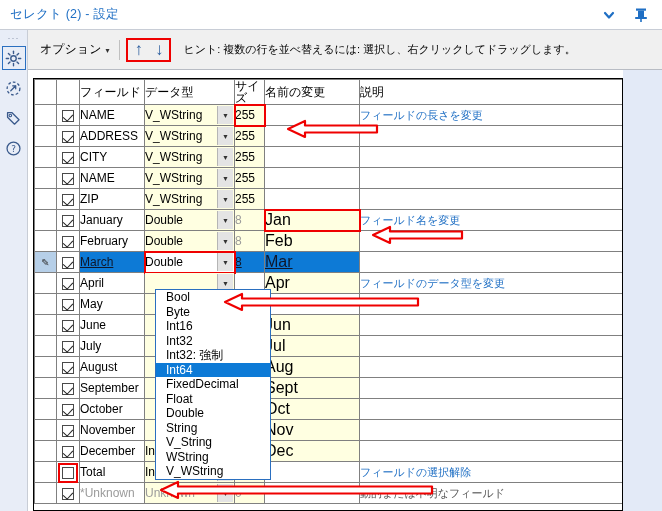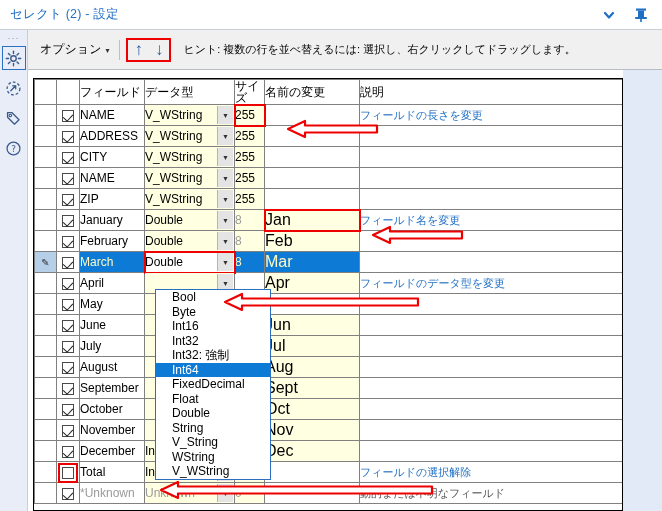--- a/index.html
+++ b/index.html
@@ -99,34 +99,34 @@
   td.renc.blank, td.sizec.blank { background:#fff; }
 
   .ddbtn {
     position:absolute; right:1px; top:1px; bottom:1px; width:16px;
     background:#e4e4e4; border-left:1px solid #b5b5b5;
     display:flex; align-items:center; justify-content:center;
     font-size:7px; color:#333; cursor:pointer;
   }
   .grey { color:#9b9b9b; }
 
-  tr.sel td.field, tr.sel td.sizec, tr.sel td.renc { background:#0d7ad6; color:#fef9c3; }
+  tr.sel td.field, tr.sel td.sizec, tr.sel td.renc { background:#0d7ad6; color:#0f172a;text-decoration:underline; }
   tr.sel td.typec { background:#fff; }
   tr.sel td.descc { background:#fff; }
 
   
   .redbox { outline:2.5px solid #ef0000; outline-offset:-1px; }
 
   
   #ddlist {
     position:absolute; left:155px; top:289px; width:116px;
     background:#fff; border:1px solid #2a6fc0; z-index:40;
     font-size:12px;
   }
-  #ddlist .opt { height:14.5px; line-height:14.5px; padding-left:16px; white-space:nowrap; cursor:pointer; }
+  #ddlist .opt { height:14.5px; line-height:14.5px; padding-left:10px; white-space:nowrap; cursor:pointer; }
   #ddlist .opt.on { background:#0d7ad6; color:#fff; }
 
   
   .arrow { position:absolute; z-index:50; }
   svg { display:block; }
 
   .scrollpad { position:absolute; left:623px; top:70px; width:39px; height:441px; background:#e3eaf7; }
 </style>
 </head>
 <body>

